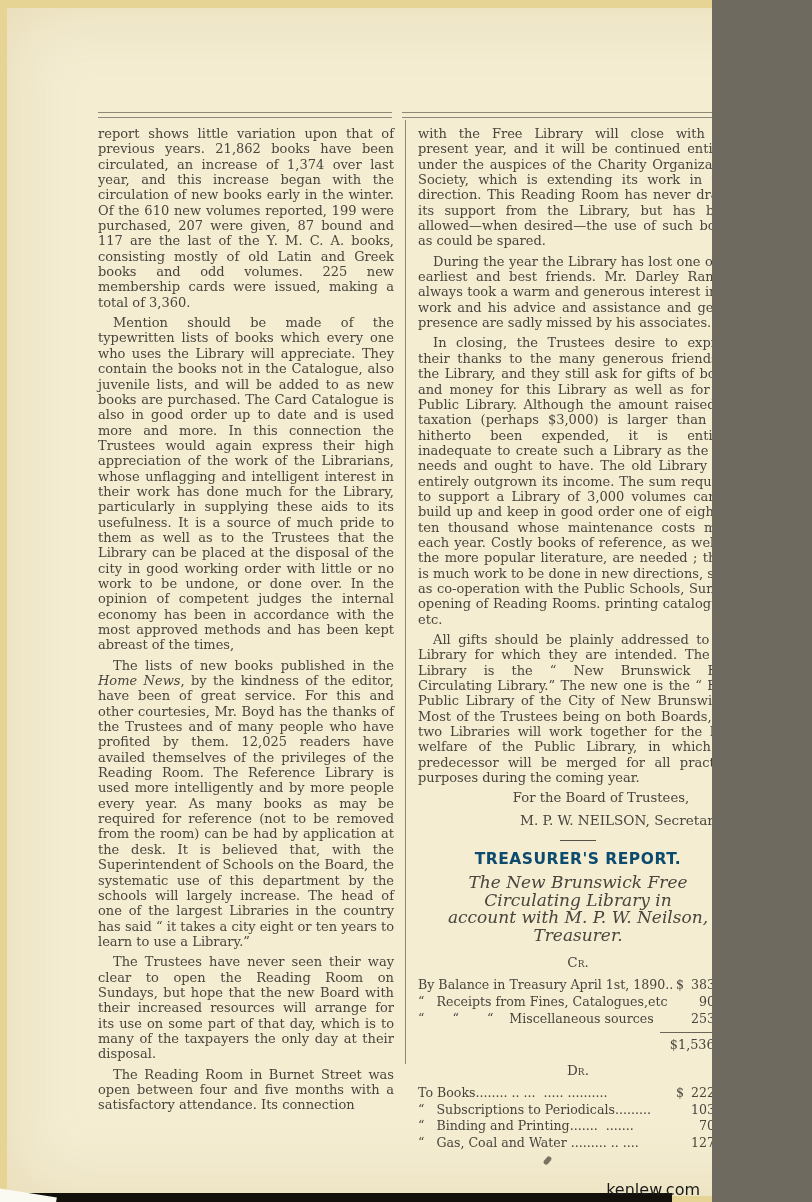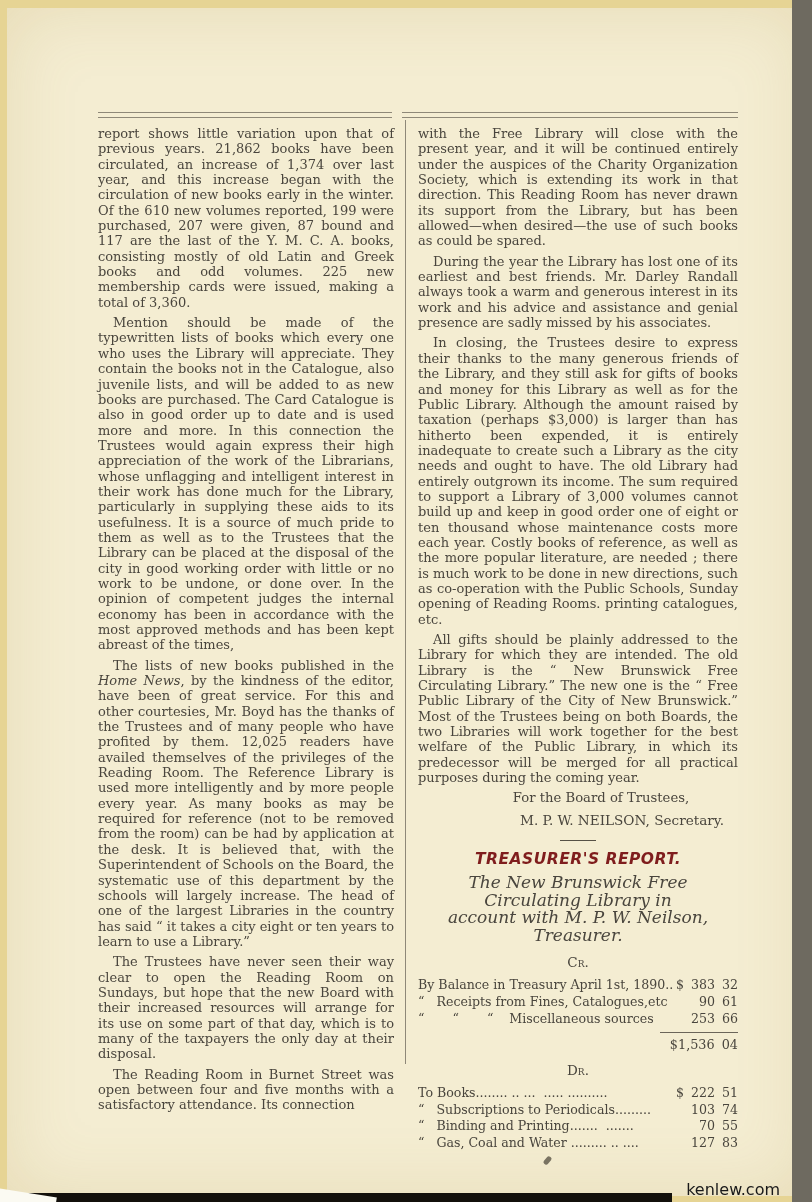--- a/index.html
+++ b/index.html
@@ -1,16 +1,16 @@
 <!DOCTYPE html>
 <html><head>
 <meta charset="utf-8">
 <style>
   html,body{margin:0;padding:0;background:#6e6a60;}
-  .canvas{position:relative;width:792px;height:1202px;background:#e6d494;overflow:hidden;
+  .canvas{position:relative;width:712px;height:1202px;background:#e6d494;overflow:hidden;
           font-family:"DejaVu Serif","Liberation Serif",serif;color:#49453d;}
   .paper{position:absolute;left:7px;top:8px;width:799px;height:1188px;background:#f4edd2;
          box-shadow:inset 0 0 70px rgba(170,140,55,0.18);}
   .bottom-strip{position:absolute;left:0;bottom:0;width:672px;height:9px;background:#13100b;z-index:4;}
   .corner-sliver{position:absolute;left:-14px;bottom:-6px;width:70px;height:16px;background:#fbfaf2;
                  transform:rotate(9deg);z-index:5;}
   .content{position:absolute;left:98px;top:112px;width:640px;z-index:2;}
   .toprules{display:flex;gap:10px;}
   .rulepair{height:4px;border-top:1px solid #8e8878;border-bottom:1px solid #8e8878;}
   .rulepair.l{width:294px;}
@@ -20,21 +20,21 @@
   .colgap{width:24px;position:relative;}
   .divider{position:absolute;left:11px;top:-6px;width:1px;height:944px;background:#8e8878;}
   .col-right{flex:1;}
   p.para{margin:0 0 5px 0;text-align:justify;font-size:13px;line-height:15.35px;}
   p.indent{text-indent:15px;}
   .ital{font-style:italic;}
   .sig1{margin-top:0;text-align:center;padding-left:46px;font-size:13.2px;}
   .sig2{margin-top:7px;text-align:center;padding-left:88px;font-size:13.6px;}
   .sec-rule{width:36px;height:1px;background:#565146;margin:12px auto 9px auto;}
   .tre-head{text-align:center;font-family:"DejaVu Sans","Liberation Sans",sans-serif;
-            font-weight:bold;font-style:italic;font-size:15.5px;letter-spacing:0.5px;color:#7f1d1d;}
+            font-weight:bold;font-size:15.5px;letter-spacing:0.5px;color:#0c4a6e;}
   .tre-sub{text-align:center;font-style:italic;font-size:17px;line-height:17.5px;margin-top:6px;}
   .acct-label{text-align:center;font-variant:small-caps;font-size:13.5px;margin:10px 0 7px 0;}
   .ledger{font-size:12.6px;line-height:16.8px;}
   .lrow{display:flex;}
   .llabel{white-space:pre;overflow:hidden;flex:1;}
   .lamount{white-space:pre;text-align:center;word-spacing:3px;}
   .total-rule{width:78px;height:1px;background:#6b6559;margin:4px 0 4px auto;}
   .total{text-align:right;font-size:12.8px;word-spacing:3px;margin-bottom:2px;}
   .watermark{position:absolute;right:12px;bottom:3px;z-index:6;
              font-family:"DejaVu Sans","Liberation Sans",sans-serif;font-size:16px;color:#191919;}

